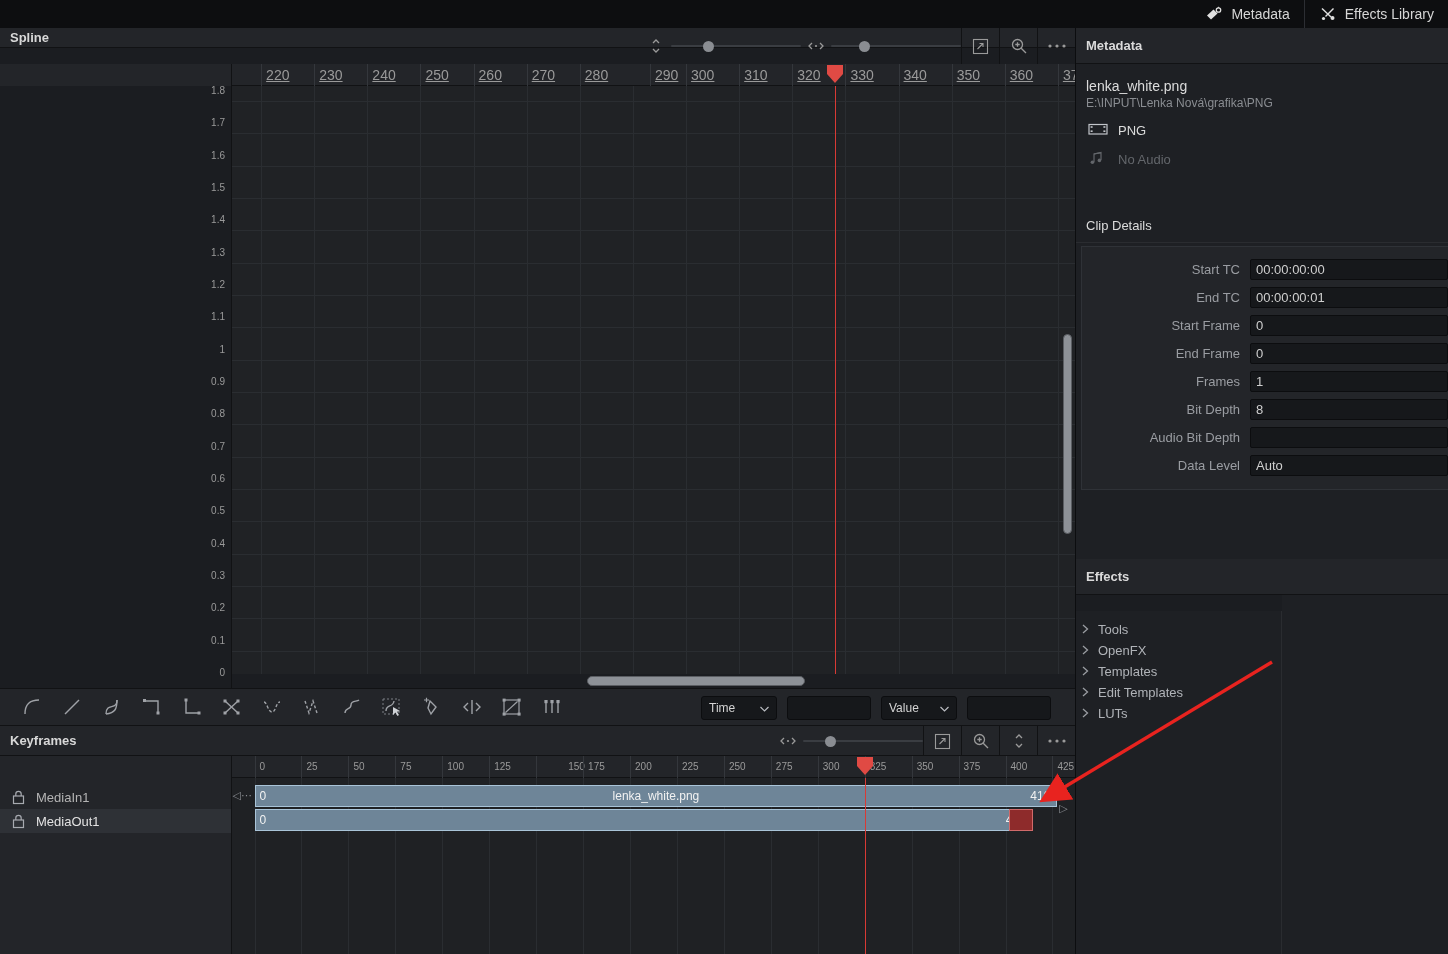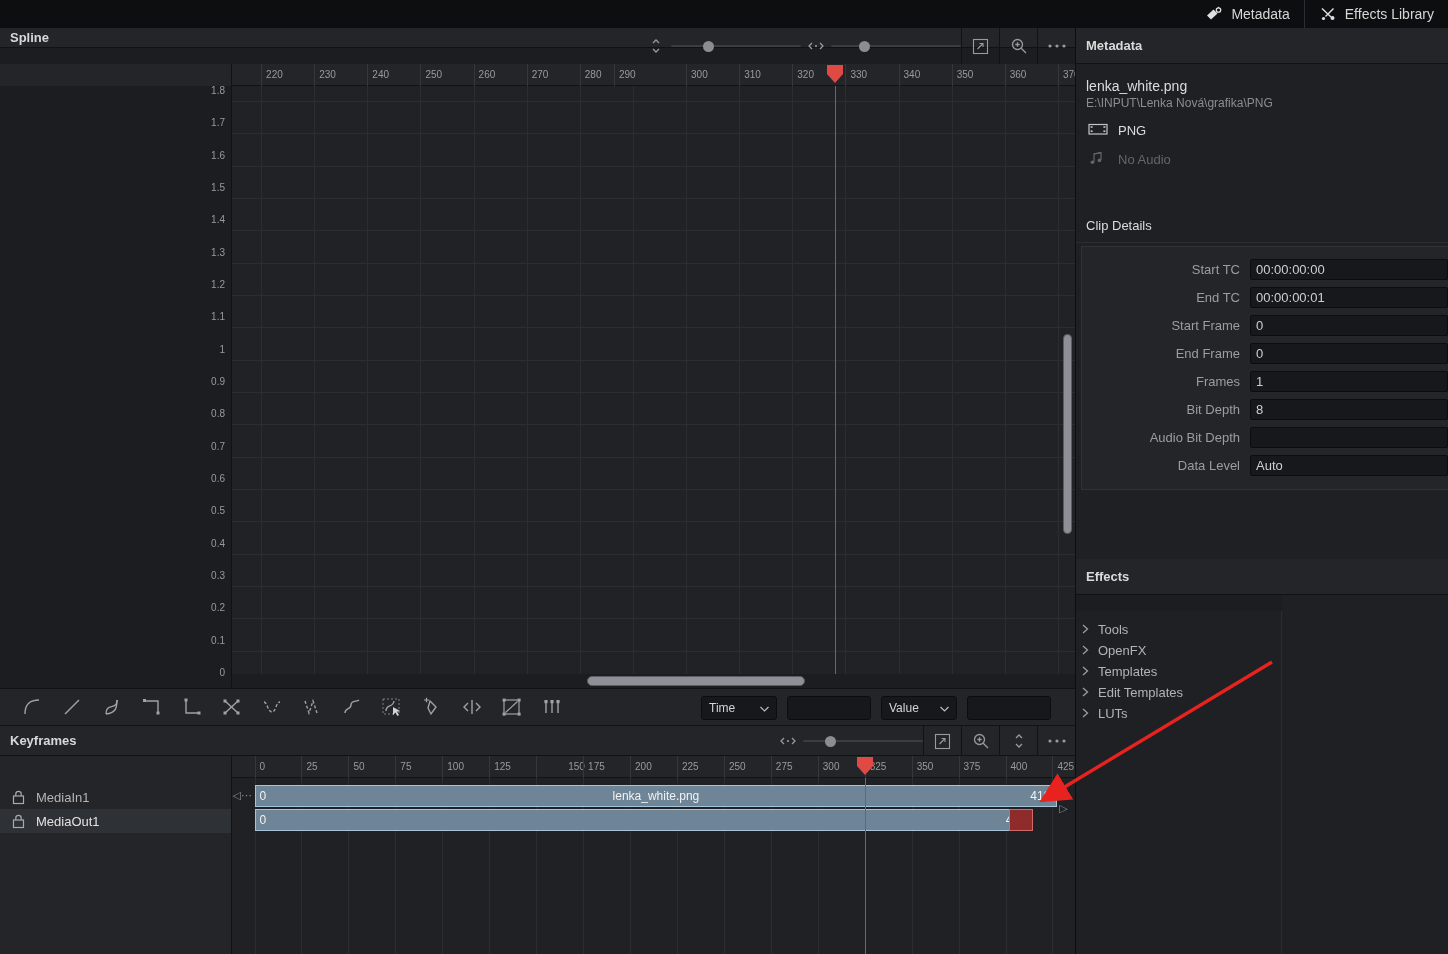--- a/index.html
+++ b/index.html
@@ -28,21 +28,21 @@
   .slider .knob { position:absolute; width:11px; height:11px; border-radius:50%; background:#8a8d92; }
   .sep-btn { width:38px; height:36px; display:flex; align-items:center; justify-content:center;
     border-left:1px solid #111214; cursor:pointer; color:#9a9a9a; }
 
   
   #spline-graph { position:absolute; left:0; top:36px; width:1075px; height:624px;
     background:#1b1d21; overflow:hidden; }
   #ruler-h { position:absolute; left:0; top:0; width:1075px; height:22px; background:#232529;
     border-bottom:1px solid #111214; }
   #ruler-h .tick { position:absolute; top:0; height:22px; border-left:1px solid #34373c;
-    font-size:10px; color:#9a9a9a; padding-left:4px; line-height:22px; }
+    font-size:14px; color:#9a9a9a; padding-left:4px; line-height:22px;text-decoration:underline; }
   #ruler-corner { position:absolute; left:0; top:0; width:232px; height:22px; background:#232529;
     z-index:3; border-right:1px solid #111214; }
   #yaxis { position:absolute; left:0; top:22px; width:232px; height:602px; background:#1b1d21; z-index:2;
     border-right:1px solid #111214; }
   #yaxis .ylab { position:absolute; right:6px; font-size:10px; color:#9a9a9a; }
   #plot { position:absolute; left:232px; top:22px; width:843px; height:602px; background:#202225; }
   #plot .gv { position:absolute; top:0; height:602px; width:1px; background:#2a2d31; }
   #plot .gh { position:absolute; left:0; width:843px; height:1px; background:#2a2d31; }
   #playhead-spline { position:absolute; top:22px; width:1px; height:602px; background:#d83a35; z-index:4; }
   #playhead-spline-head { position:absolute; top:0; width:18px; height:20px; z-index:5; }
@@ -278,21 +278,21 @@
         <div class="ylab" style="top: 581px;">0</div>
       </div>
     <div id="ruler-h">
         <div class="tick" style="left: 261.118px;">220</div>
         <div class="tick" style="left: 314.235px;">230</div>
         <div class="tick" style="left: 367.353px;">240</div>
         <div class="tick" style="left: 420.471px;">250</div>
         <div class="tick" style="left: 473.588px;">260</div>
         <div class="tick" style="left: 526.706px;">270</div>
         <div class="tick" style="left: 579.824px;">280</div>
-        <div class="tick" style="left: 614px;">290</div>
+        <div class="tick" style="left: 650px;">290</div>
         <div class="tick" style="left: 686.059px;">300</div>
         <div class="tick" style="left: 739.176px;">310</div>
         <div class="tick" style="left: 792.294px;">320</div>
         <div class="tick" style="left: 845.412px;">330</div>
         <div class="tick" style="left: 898.529px;">340</div>
         <div class="tick" style="left: 951.647px;">350</div>
         <div class="tick" style="left: 1004.76px;">360</div>
         <div class="tick" style="left: 1057.88px;">370</div>
       </div>
     <div id="ruler-corner"></div>

